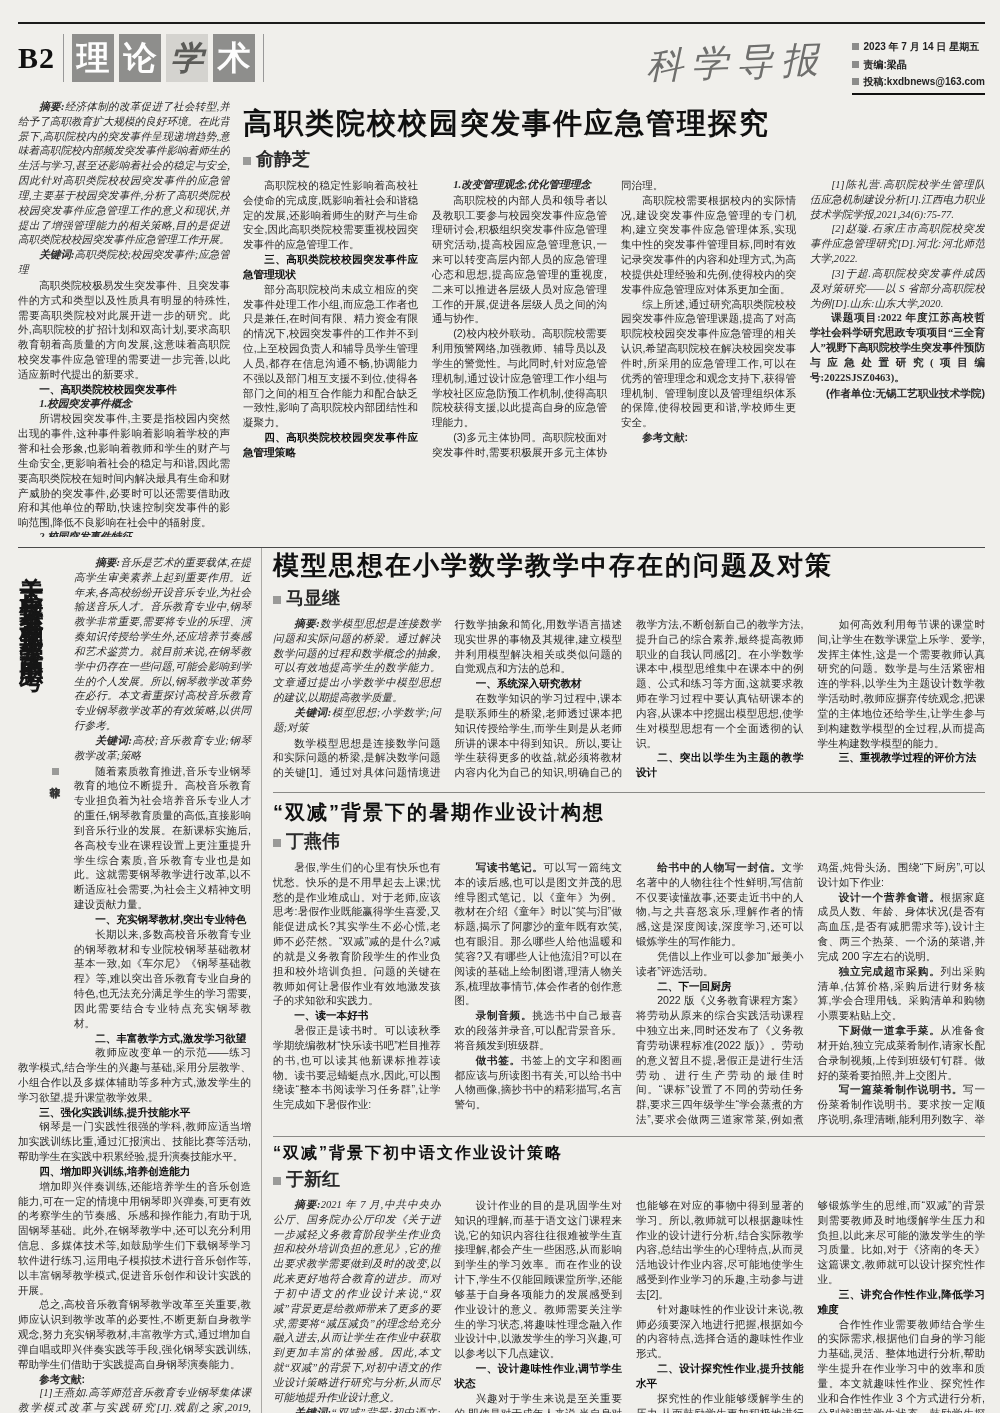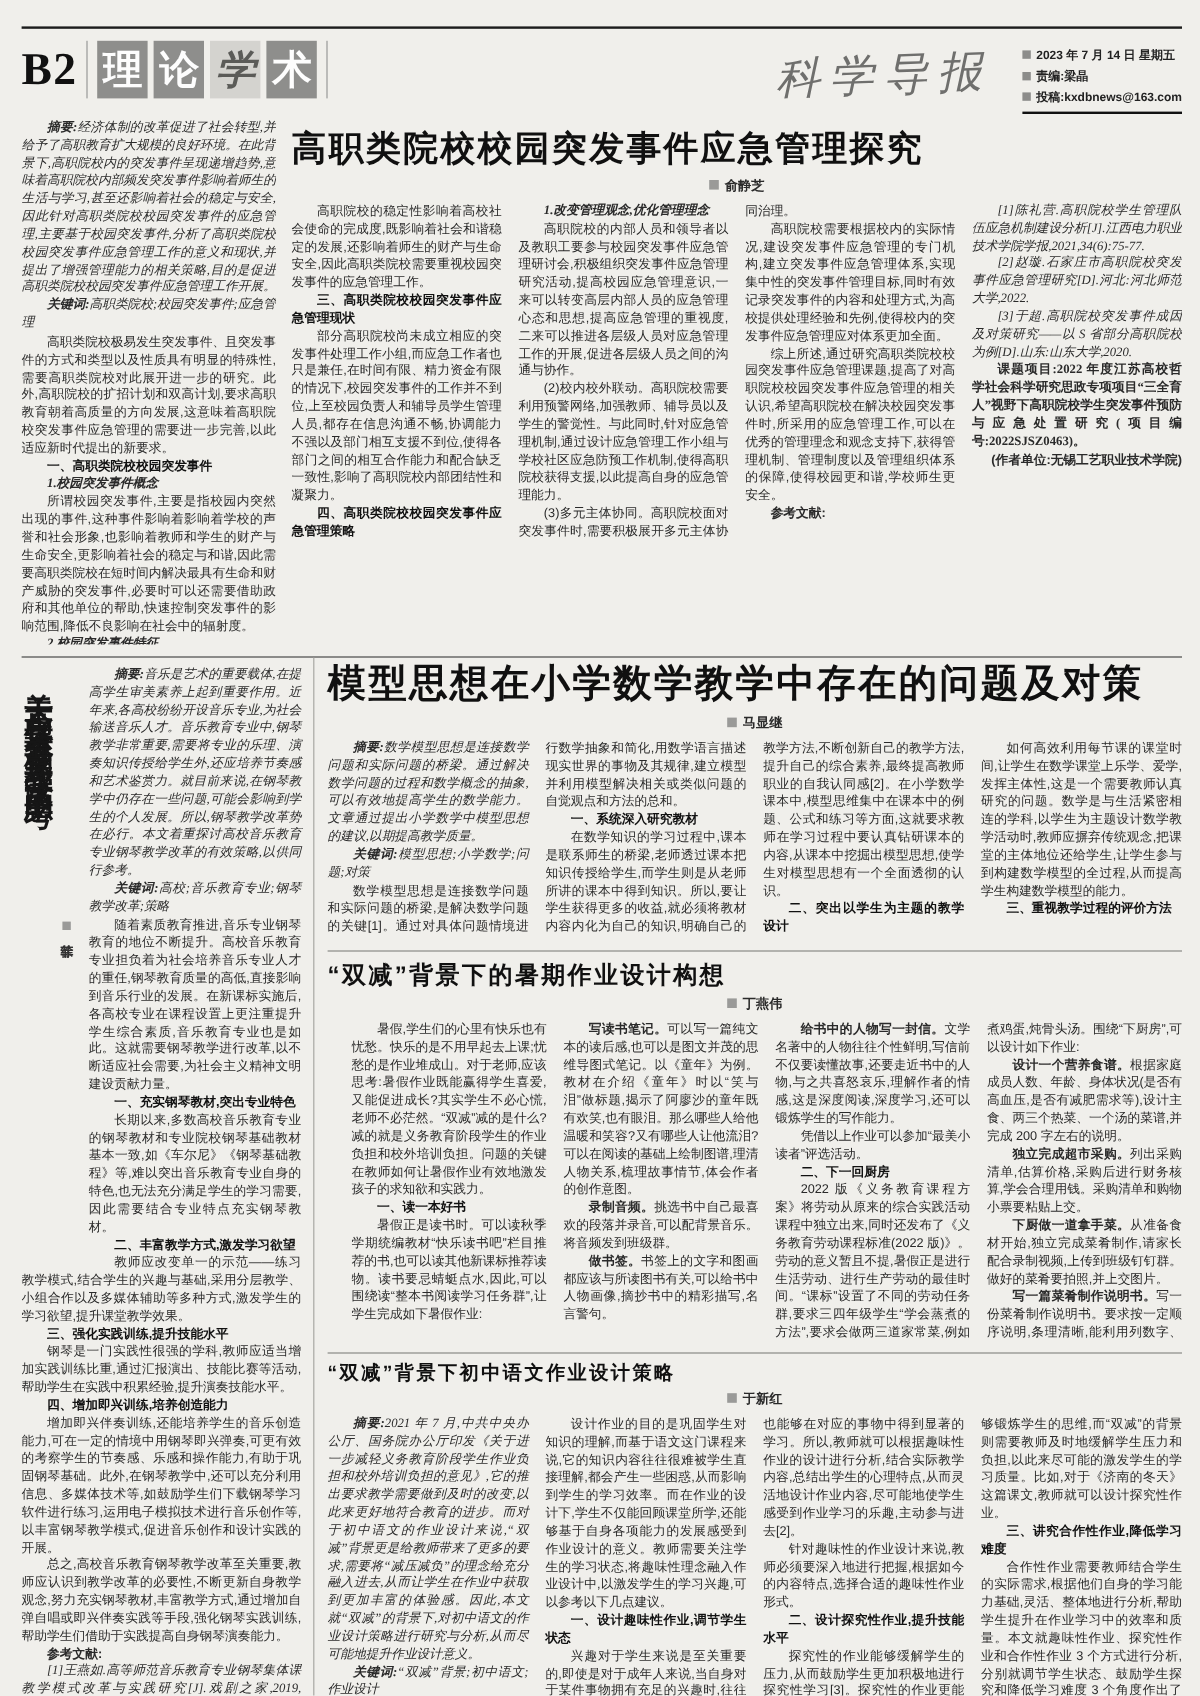--- a/index.html
+++ b/index.html
@@ -10,21 +10,21 @@
     font-family:"Liberation Sans", sans-serif;
     color:#2a2a2a;
     overflow:hidden;
   }
   .page { position:relative; width:1000px; height:1413px; padding:22px 15px 0 18px; }
   .topline { border-top:2px solid #1c1c1c; margin-bottom:6px; }
 
   
   .masthead-row { display:flex; justify-content:space-between; align-items:flex-start; height:62px; margin-bottom:4px; }
   .mh-left { display:flex; align-items:center; gap:8px; padding-top:4px; }
-  .pageno { font-family:"Liberation Serif", serif; font-size:38px; font-weight:bold; color:#111; letter-spacing:1px; }
+  .pageno { font-family:"Liberation Serif", serif; font-size:30px; font-weight:bold; color:#111; letter-spacing:1px; }
   .vbar { width:1px; height:48px; background:#999; display:inline-block; }
   .ziwrap { display:flex; gap:5px; }
   .zi { width:42px; height:48px; background:#8e8e8c; color:#fdfdfd; font-size:33px; font-weight:bold;
         display:flex; align-items:center; justify-content:center; font-family:"Liberation Serif", serif; }
   .zi.light { background:#d4d3cf; color:#5b5b58; font-style:italic; }
   .mh-right { display:flex; align-items:flex-start; gap:26px; padding-top:2px; }
   .brand { font-family:"Liberation Serif", serif; font-style:italic; font-size:37px; color:#6f6f6d;
            letter-spacing:8px; transform:rotate(-2deg); padding-top:6px; }
   .pubinfo { font-size:10px; font-weight:bold; color:#222; line-height:1.75; padding-top:6px; }
   .pubinfo .row { white-space:nowrap; }
@@ -35,47 +35,47 @@
   
   p { font-size:10.6px; line-height:1.4; text-indent:2em; text-align:justify; margin:0; }
   p b { font-weight:bold; }
   .p-abs, .p-kw, .p-ref { font-family:"Liberation Serif", serif; font-style:italic; }
   .p-h1 { font-weight:bold; font-style:normal; color:#111; }
   .p-h2 { font-weight:bold; font-family:"Liberation Serif", serif; font-style:italic; }
   .p-reflabel { font-weight:bold; }
   .p-aff { text-align:right; font-weight:bold; text-indent:0; }
   .p-proj { font-weight:bold; font-family:"Liberation Serif", serif; }
   .title { text-align:left; font-weight:bold; color:#101010; letter-spacing:2px; font-family:"Liberation Sans", sans-serif; }
-  .byline { text-align:center; font-size:11px; font-weight:bold; margin:3px 0 7px; }
+  .byline { text-align:left; font-size:18px; font-weight:bold; margin:3px 0 7px; }
 
   
   .a1 { display:flex; gap:13px; padding:4px 0 10px; border-bottom:1px solid #4a4a4a; height:452px; }
   .a1-left { width:212px; flex:none; overflow:hidden; }
   .a1-right { flex:1; min-width:0; }
   .a1 .title { font-size:29px; margin-top:4px; }
   .cols { column-gap:14px; overflow:hidden; }
   .a1-cols { column-count:4; height:362px; }
 
   
   .mid { display:flex; height:878px; }
   aside.music { width:244px; flex:none; border-right:1px solid #a9a8a4; padding:8px 10px 0 0; overflow:hidden; }
   .vtitle-block { float:left; width:46px; height:492px; margin:2px 10px 4px 0; display:flex; gap:4px; }
   .vtitle { writing-mode:vertical-rl; font-family:"Liberation Serif", serif; font-weight:bold;
             font-size:24px; letter-spacing:5px; color:#161616; line-height:1.1; }
   .vbyline { writing-mode:vertical-rl; font-size:10.5px; font-weight:bold; color:#333; padding-top:210px; }
   .vbyline .sq { width:7px; height:7px; margin:0 0 4px 0; }
   .mid-right { flex:1; min-width:0; padding-left:11px; display:flex; flex-direction:column; }
 
   .a3 { border-bottom:1px solid #8a8a87; padding-bottom:7px; }
-  .a3 .title { font-size:32px; }
+  .a3 .title { font-size:26px; }
   .a3-cols { column-count:4; height:168px; }
 
   .a4 { border-bottom:1px solid #8a8a87; padding:6px 0 8px; }
   .a4 .title { font-size:20px; }
-  .a4-cols { column-count:4; height:268px;margin-left:20px; }
+  .a4-cols { column-count:4; height:268px; }
 
   .a5 { padding-top:6px; }
   .a5 .title { font-size:16px; }
   .a5-cols { column-count:4; height:238px; }
 </style>
 </head>
 <body>
 
 <div class="page">
 

